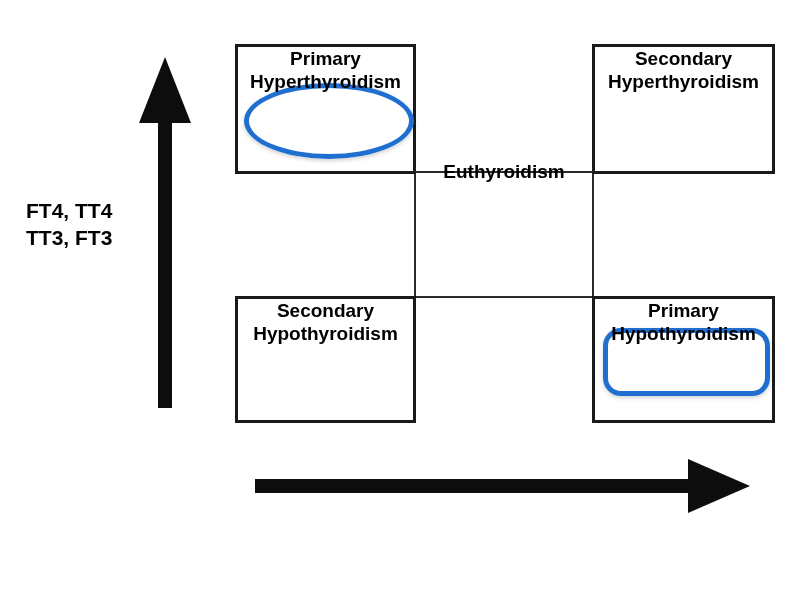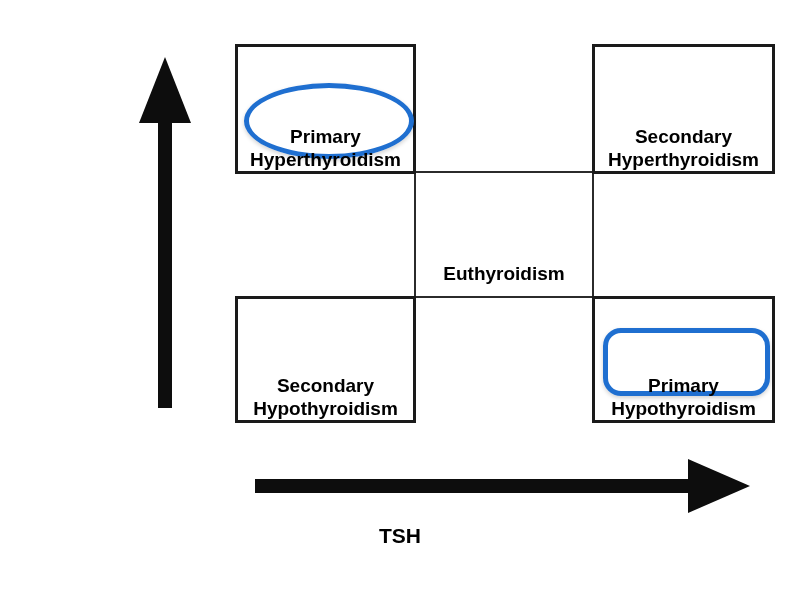--- a/index.html
+++ b/index.html
@@ -62,21 +62,21 @@
     position: absolute;
     background: #2b2b2b;
   }
   .gridline.v { width: 2px; }
   .gridline.h { height: 2px; }
 
   .cell {
     position: absolute;
     box-sizing: border-box;
     display: flex;
-    align-items: flex-end;
+    align-items: flex-start;
     justify-content: center;
   }
   .cell.boxed {
     border: 3px solid #1a1a1a;
     background: transparent;
   }
   .cell-label {
     font-size: 19px;
     font-weight: bold;
     color: #000000;
@@ -103,35 +103,36 @@
   }
   #highlight-rounded {
     border-radius: 18px;
   }
 </style>
 </head>
 <body>
 
 <div id="stage">
 
+  <div id="y-axis-label">FT4, TT4
+TT3, FT3</div>
 
   <svg id="arrow-layer" viewBox="0 0 800 600" width="800" height="600">
 
     <g>
       <rect x="158" y="120" width="14" height="288" fill="#0d0d0d"></rect>
       <polygon points="165,57 191,123 139,123" fill="#0d0d0d"></polygon>
     </g>
 
     <g>
       <rect x="255" y="479" width="438" height="14" fill="#0d0d0d"></rect>
       <polygon points="750,486 688,513 688,459" fill="#0d0d0d"></polygon>
     </g>
   </svg>
 
-  <div id="x-axis-label">TSH</div>
 
   <div id="matrix">
 
     <div class="gridline v" style="left:179px; top:0px; height:379px;"></div>
     <div class="gridline v" style="left:357px; top:0px; height:379px;"></div>
     <div class="gridline h" style="left:0px; top:127px; width:540px;"></div>
     <div class="gridline h" style="left:0px; top:252px; width:540px;"></div>
 
     <div class="cell boxed" id="cell-top-left" style="left:0px; top:0px; width:181px; height:130px;">
       <div id="highlight-ellipse" class="highlight" style="left:6px; top:36px; width:170px; height:76px;"></div>

